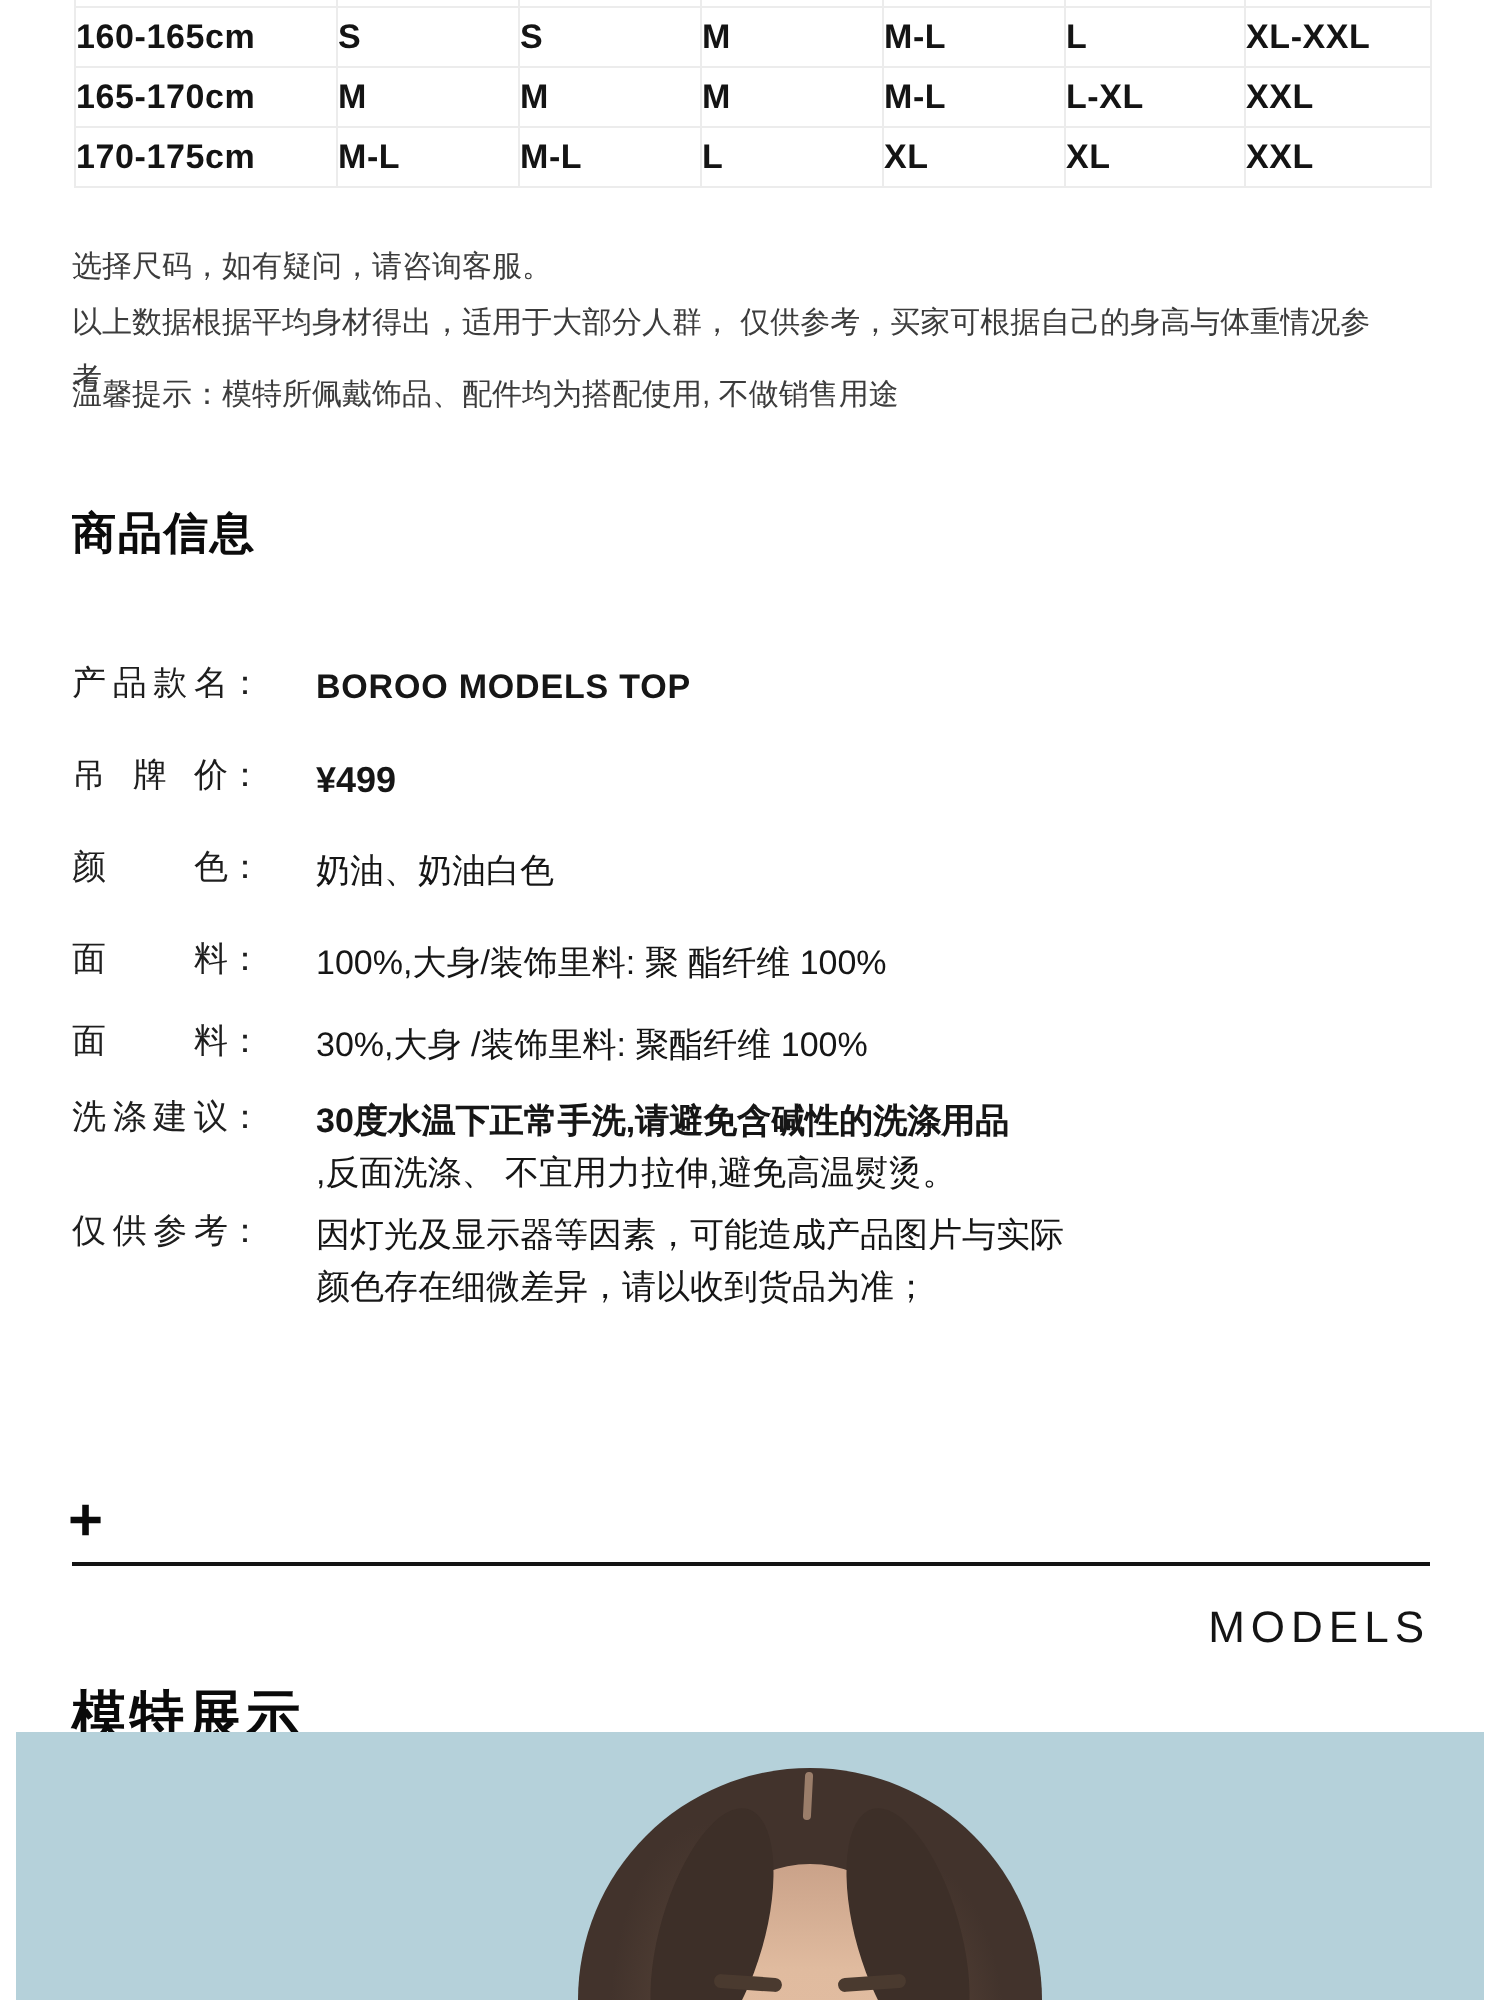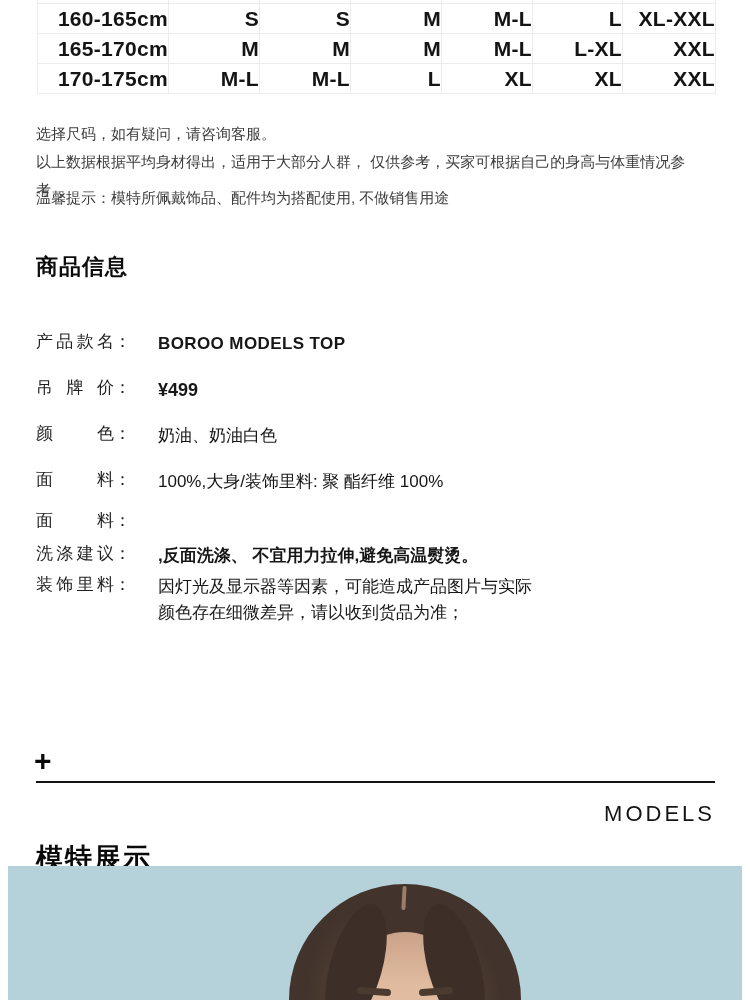--- a/index.html
+++ b/index.html
@@ -6,22 +6,22 @@
   body{
     width:750px;height:1000px;position:relative;overflow:hidden;
     background:#ffffff;color:#111;
     font-family:"Liberation Sans","DejaVu Sans",sans-serif;
   }
 
   
   .size-table-wrap{position:absolute;left:37px;top:0;width:679px;height:95px;overflow:hidden;}
   .size-table{border-collapse:collapse;table-layout:fixed;width:678px;margin-top:-27px;}
   .size-table td{
-    border:1px solid #ececec;height:29px;padding:0;text-align:right;
-    font-size:21px;font-weight:700;color:#141414;letter-spacing:.3px;white-space:nowrap;
+    border:1px solid #ececec;height:29px;padding:0;text-align:left;
+    font-size:17px;font-weight:700;color:#141414;letter-spacing:.3px;white-space:nowrap;
   }
   .size-table .cut-row td{height:29px;}
 
   
   .disclaimer{position:absolute;left:36px;top:120px;width:660px;
     font-size:15px;line-height:28px;color:#3c3c3c;}
   .tip{position:absolute;left:36px;top:188px;width:660px;
     font-size:15px;line-height:20px;color:#3c3c3c;}
 
   
@@ -177,36 +177,38 @@
       <div class="line">100%,大身/装饰里料: 聚 酯纤维 100%</div>
     </div>
   </div>
 
   <div class="spec-row fabric fabric2">
     <div class="spec-label-box">
       <span class="spec-label">面料</span>
       <span class="spec-colon">：</span>
     </div>
     <div class="spec-value">
+      <div class="line">30%,大身 /装饰里料: 聚酯纤维 100%</div>
     </div>
   </div>
 
   <div class="spec-row wash">
     <div class="spec-label-box">
       <span class="spec-label">洗涤建议</span>
       <span class="spec-colon">：</span>
     </div>
     <div class="spec-value">
+      <div class="line">30度水温下正常手洗,请避免含碱性的洗涤用品</div>
       <div class="line">,反面洗涤、 不宜用力拉伸,避免高温熨烫。</div>
     </div>
   </div>
 
   <div class="spec-row last">
     <div class="spec-label-box">
-      <span class="spec-label">装饰里料</span>
+      <span class="spec-label">仅供参考</span>
       <span class="spec-colon">：</span>
     </div>
     <div class="spec-value">
       <div class="line">因灯光及显示器等因素，可能造成产品图片与实际</div>
       <div class="line">颜色存在细微差异，请以收到货品为准；</div>
     </div>
   </div>
 
 </div>
 

